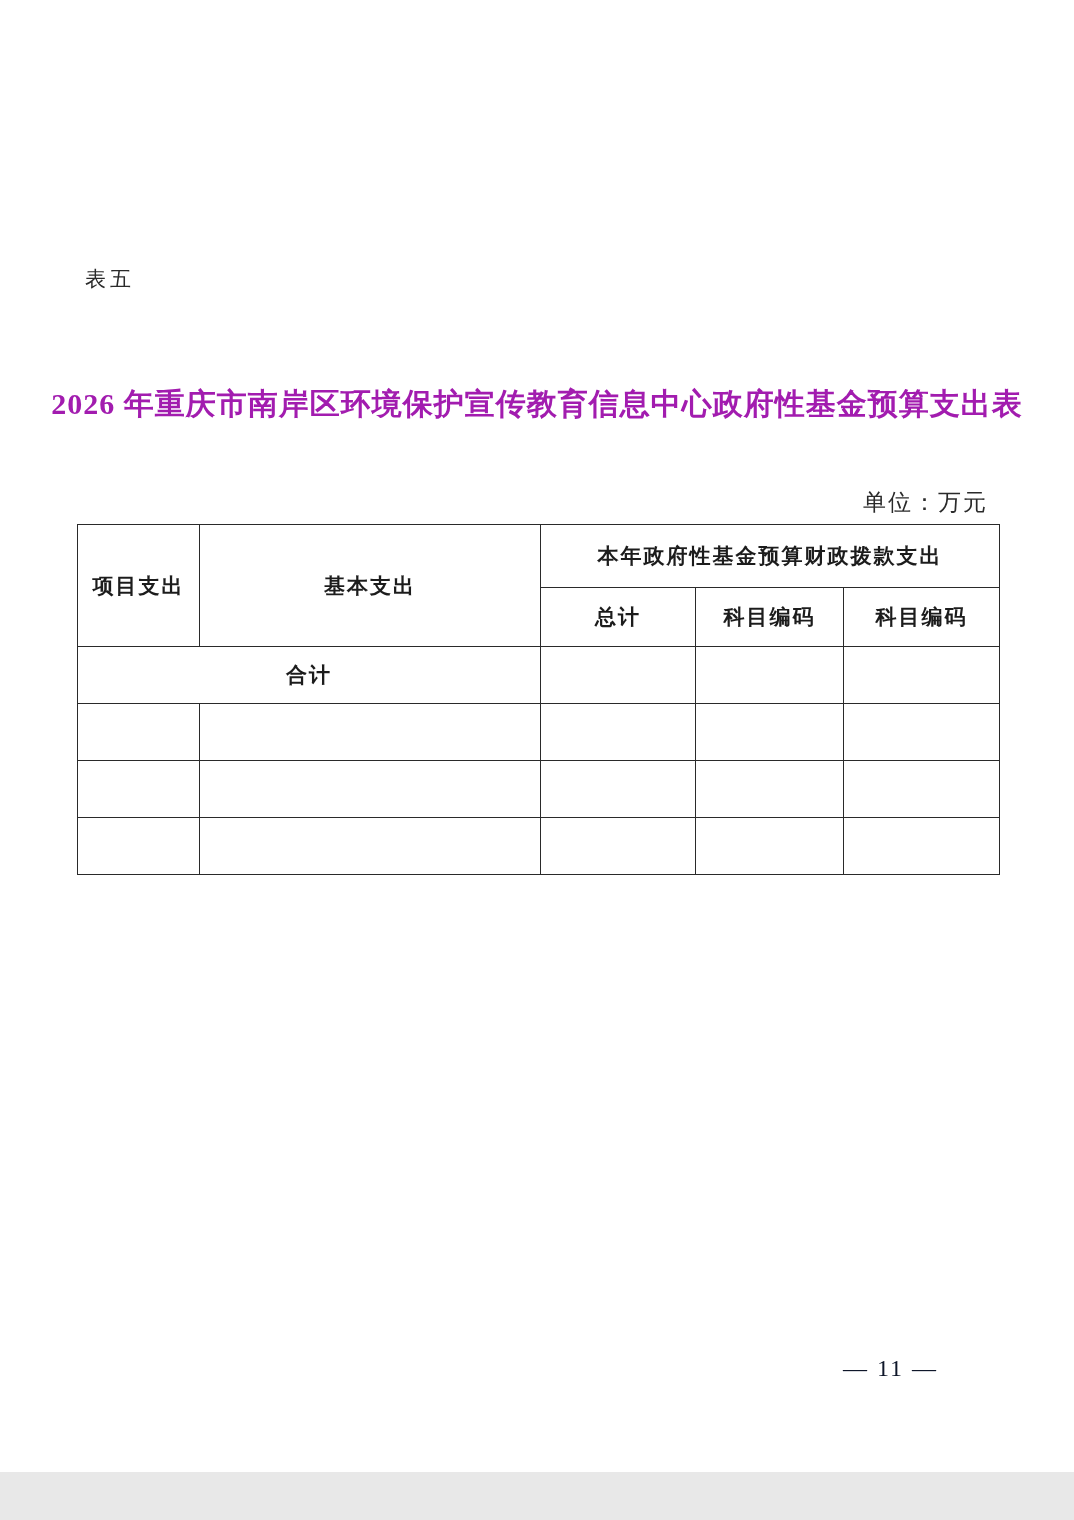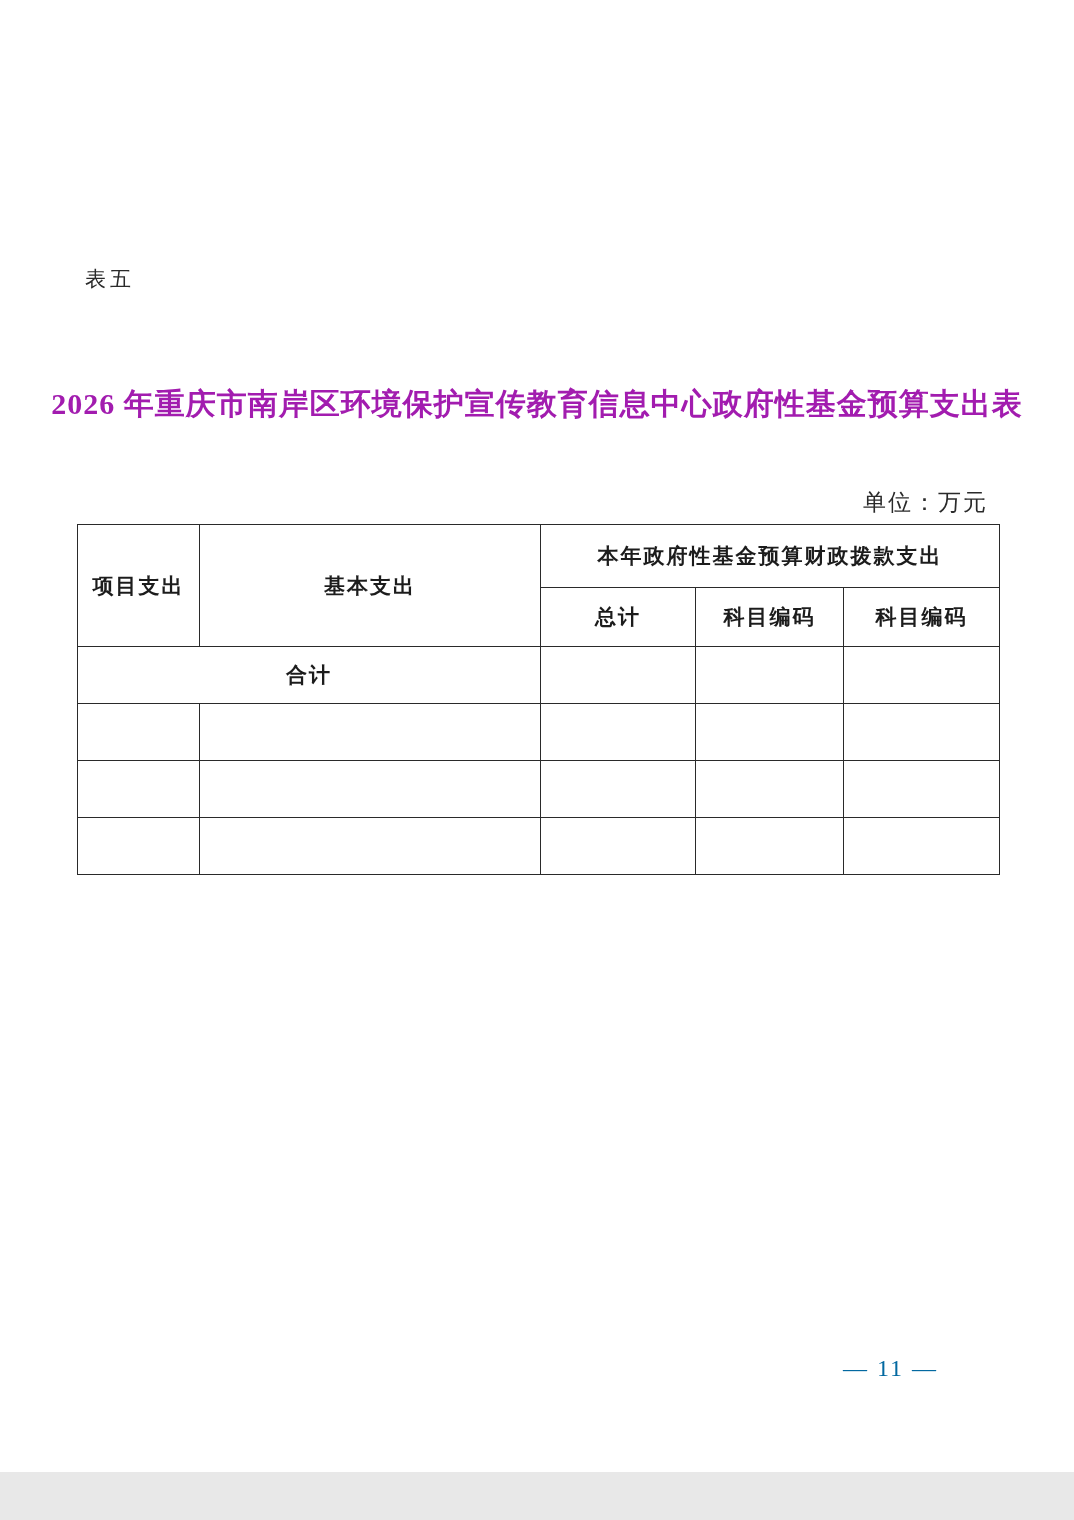--- a/index.html
+++ b/index.html
@@ -85,21 +85,21 @@
     letter-spacing: 2px;
     color: #2a2a2a;
   }
 
   .page-number {
     position: absolute;
     left: 843px;
     top: 1355px;
     font-size: 24px;
     font-family: "Liberation Serif", serif;
-    color: #0369a1;
+    color: #0f172a;
     letter-spacing: 2px;
     white-space: nowrap;
   }
 </style>
 </head>
 <body>
 
 <div class="sheet">
 
   <div class="table-label">表五</div>

